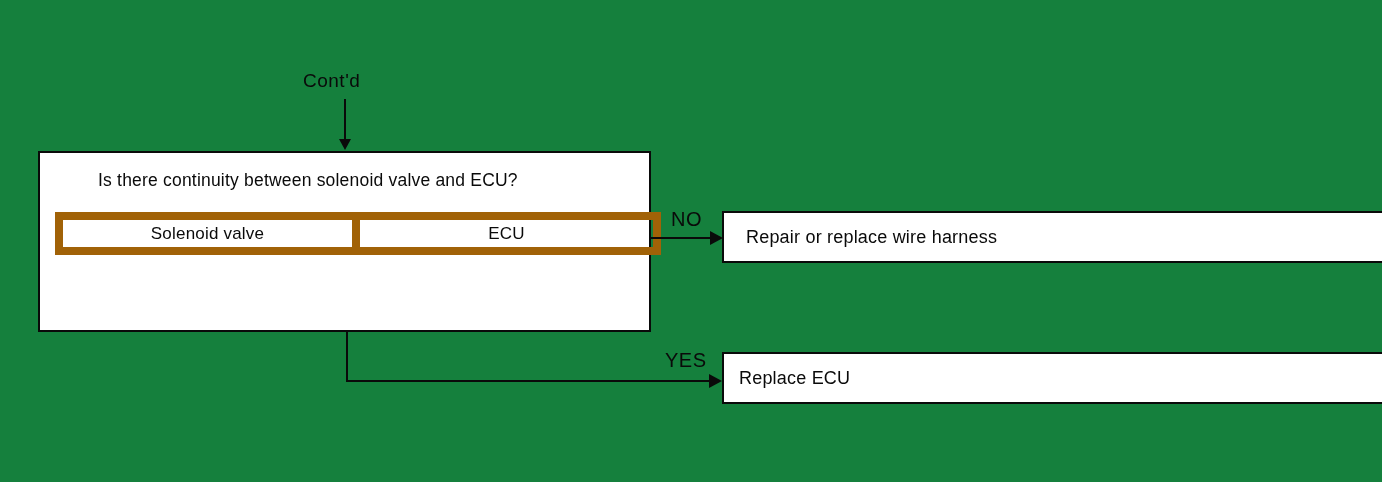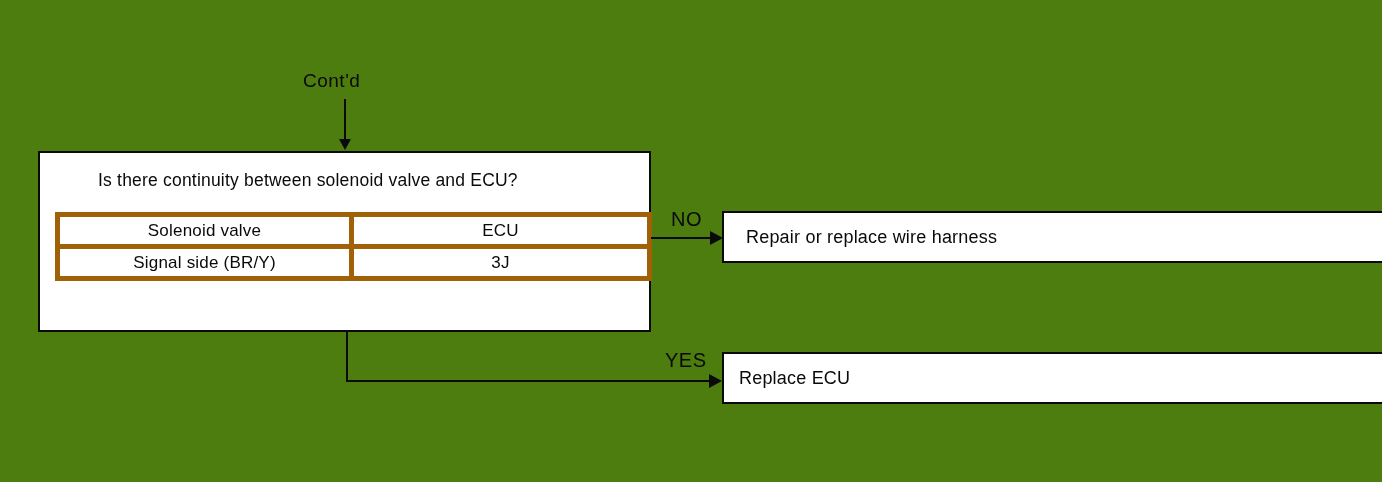--- a/index.html
+++ b/index.html
@@ -5,21 +5,21 @@
   html, body {
     margin: 0;
     padding: 0;
     background: #ffffff;
     font-family: "Liberation Sans", "DejaVu Sans", sans-serif;
   }
   .canvas {
     position: relative;
     width: 1382px;
     height: 482px;
-    background: #4d7c0f;
+    background: #15803d;
     color: #0a0a0a;
     overflow: hidden;
   }
   .label {
     position: absolute;
     white-space: nowrap;
     color: #0a0a0a;
   }
   .contd {
     left: 303px; top: 70px;
@@ -64,21 +64,21 @@
     margin-left: 44px;
   }
   .cont-table {
     position: absolute;
     left: 15px; top: 59px;
     border-collapse: collapse;
     table-layout: fixed;
     width: 582px;
   }
   .cont-table td {
-    border: 5px solid #a16207;
+    border: 8px solid #a16207;
     height: 27px;
     text-align: center;
     vertical-align: middle;
     font-size: 17px;
     padding: 0;
     letter-spacing: 0.2px;
   }
   .col-l { width: 289px; }
   .col-r { width: 293px; }
   .action-box {
@@ -108,24 +108,20 @@
   <div class="arrow-down"></div>
 
   <div class="node question-box">
     <div class="question-text">Is there continuity between solenoid valve and ECU?</div>
     <table class="cont-table">
       <tbody>
         <tr>
           <td class="col-l">Solenoid valve</td>
           <td class="col-r">ECU</td>
         </tr>
-        <tr>
-          <td>Signal side (BR/Y)</td>
-          <td>3J</td>
-        </tr>
       </tbody>
     </table>
   </div>
 
   <div class="label branch-label no-label">NO</div>
   <div class="line no-hline"></div>
   <div class="arrow-right no-arrow"></div>
   <div class="node action-box repair-box">
     <span class="action-text">Repair or replace wire harness</span>
   </div>

